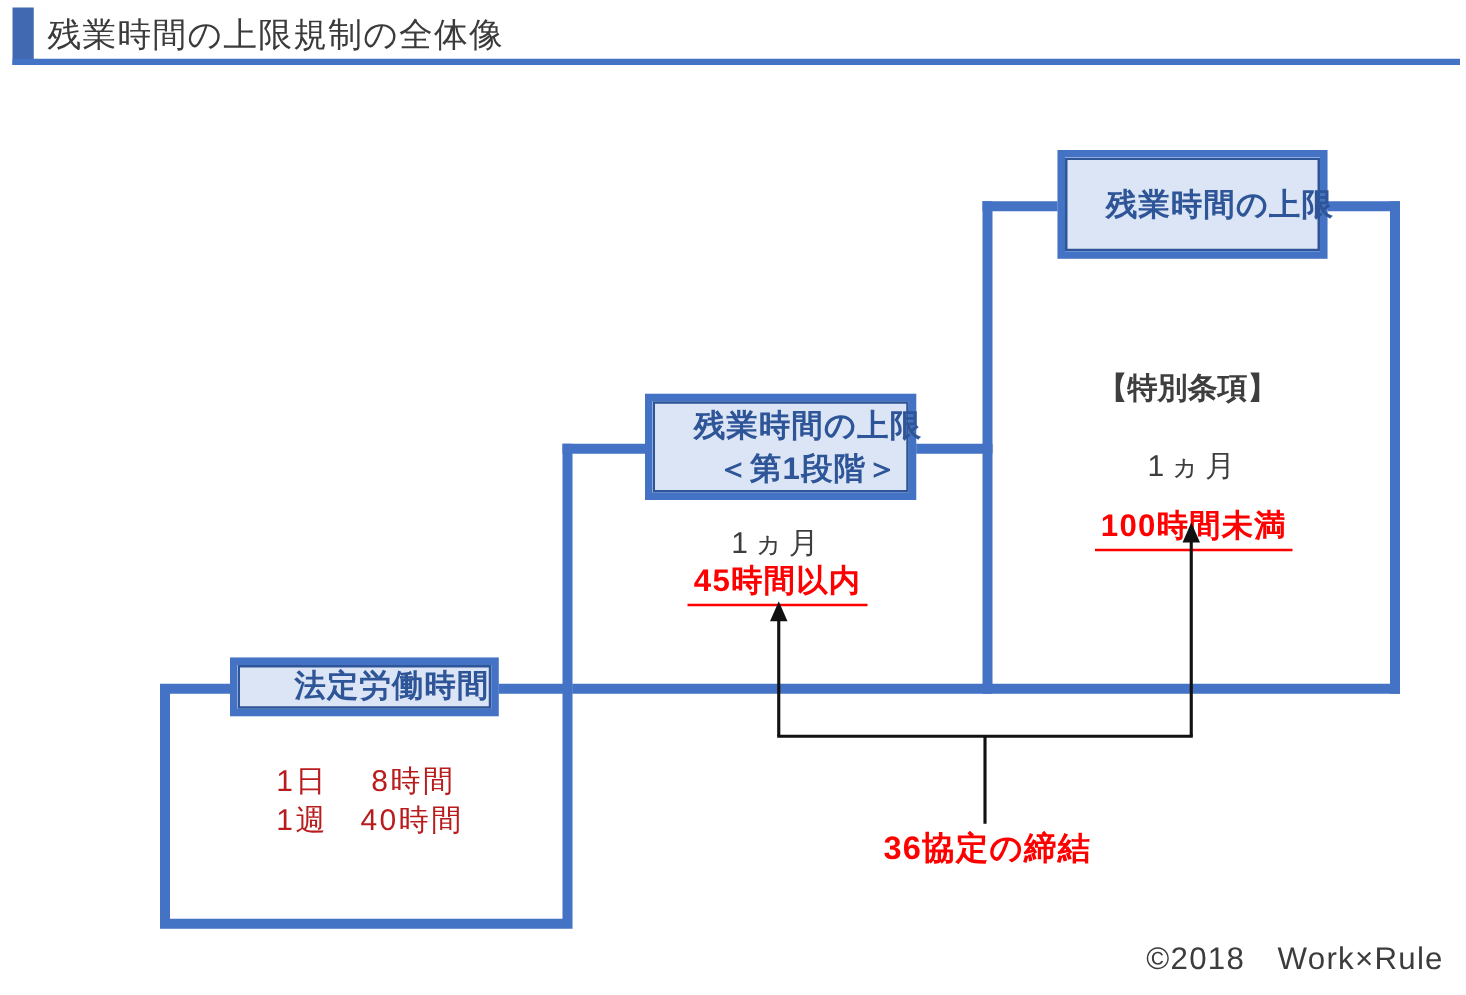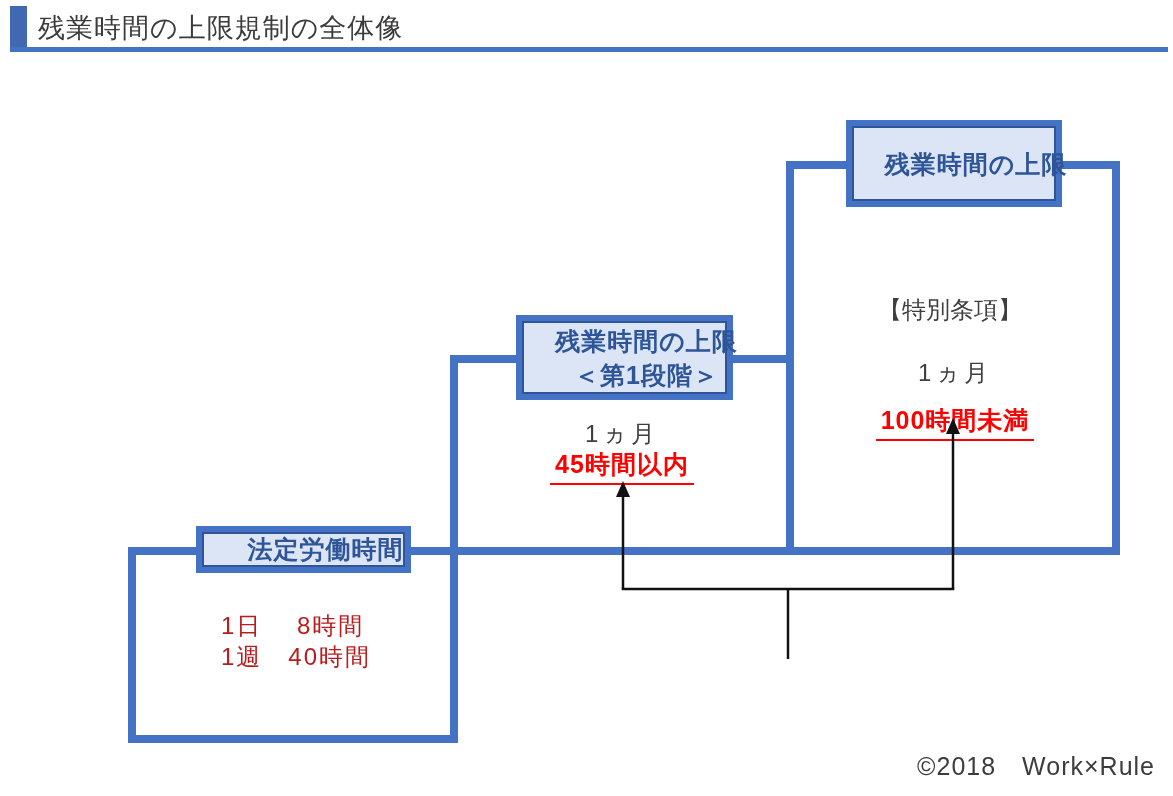--- a/index.html
+++ b/index.html
@@ -20,21 +20,21 @@
   }
 
   
   .lbox{
     position:absolute;box-sizing:border-box;background:#DCE5F5;
     border:6px solid #4472C4;box-shadow:inset 0 0 0 2px #2E5597;
     color:#2E5597;font-weight:bold;font-size:25px;
     display:flex;flex-direction:column;align-items:center;justify-content:center;
     text-align:center;line-height:34px;z-index:2;letter-spacing:1px;white-space:nowrap;padding-left:44px;
   }
-  .lbox-statutory{left:196px;top:526px;width:215px;height:47px;line-height:35px;}
+  .lbox-statutory{left:184px;top:526px;width:215px;height:47px;line-height:35px;}
   .lbox-stage1{left:516px;top:315px;width:217px;height:85px;}
   .lbox-stage2{left:846px;top:120px;width:216px;height:87px;}
 
   
   .anno{position:absolute;text-align:center;color:#3e3e3e;font-size:24px;z-index:2;white-space:nowrap;}
   .period{letter-spacing:4px;}
   .limit-wrap{position:absolute;text-align:center;z-index:2;white-space:nowrap;}
   .limit{
     color:#FF0000;font-weight:bold;font-size:25px;letter-spacing:1px;
     border-bottom:2px solid #FF0000;padding:0 5px 2px 5px;display:inline-block;
@@ -81,26 +81,27 @@
     <span>残業時間の上限</span>
   </div>
 
   <div class="details"><span>1日　 8時間</span><br><span>1週　40時間</span></div>
 
   <div class="anno period" style="left:512px;top:418px;width:220px;">1ヵ月</div>
   <div class="limit-wrap" style="left:512px;top:448px;width:220px;">
     <span class="limit">45時間以内</span>
   </div>
 
-  <div class="anno" style="left:840px;top:294px;width:220px;">【特別条項】</div>
+  <div class="anno" style="left:840px;top:294px;width:220px;font-weight:bold;">【特別条項】</div>
   <div class="anno period" style="left:845px;top:357px;width:220px;">1ヵ月</div>
   <div class="limit-wrap" style="left:845px;top:404px;width:220px;">
     <span class="limit">100時間未満</span>
   </div>
 
+  <div class="agreement">36協定の締結</div>
 
   <svg class="arrow-layer" viewBox="0 0 1173 796">
     <g stroke="#111111" stroke-width="2.5" fill="none">
       <line x1="623" y1="589" x2="623" y2="495"></line>
       <line x1="953" y1="589" x2="953" y2="432"></line>
       <line x1="621.75" y1="589" x2="954.25" y2="589"></line>
       <line x1="788" y1="589" x2="788" y2="659"></line>
     </g>
     <g fill="#111111" stroke="none">
       <polygon points="623,481 616,497 630,497"></polygon>

